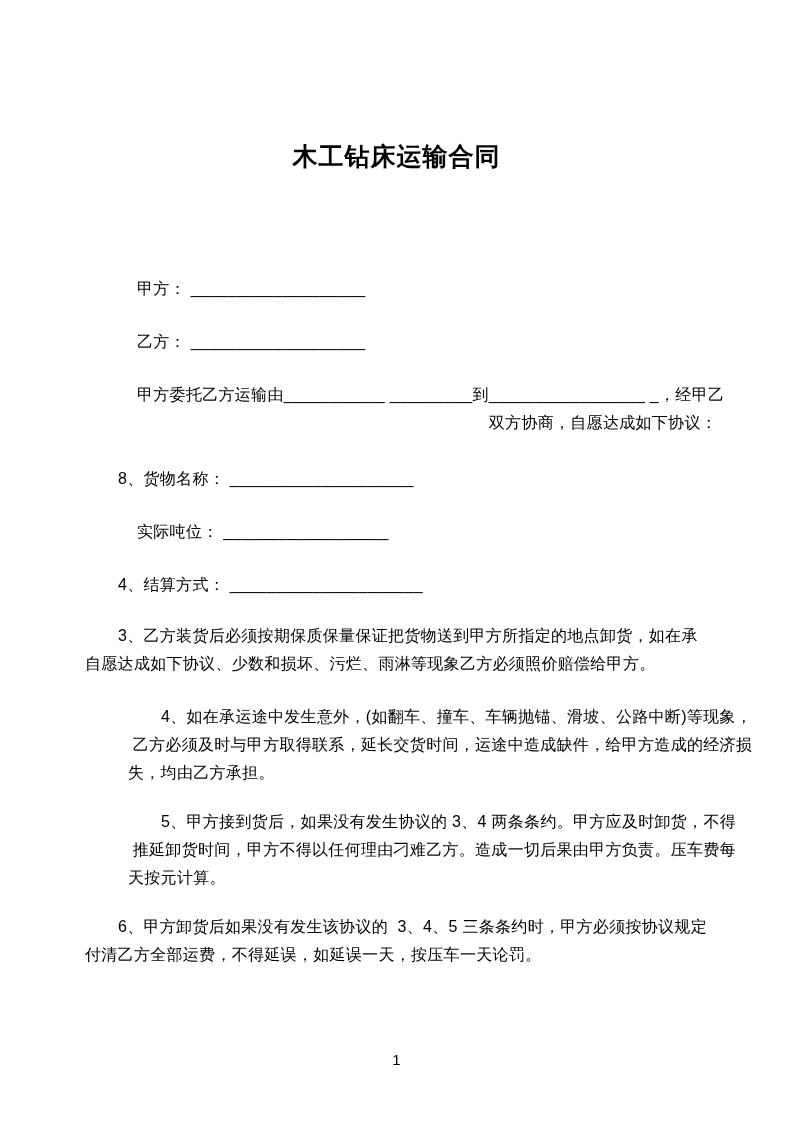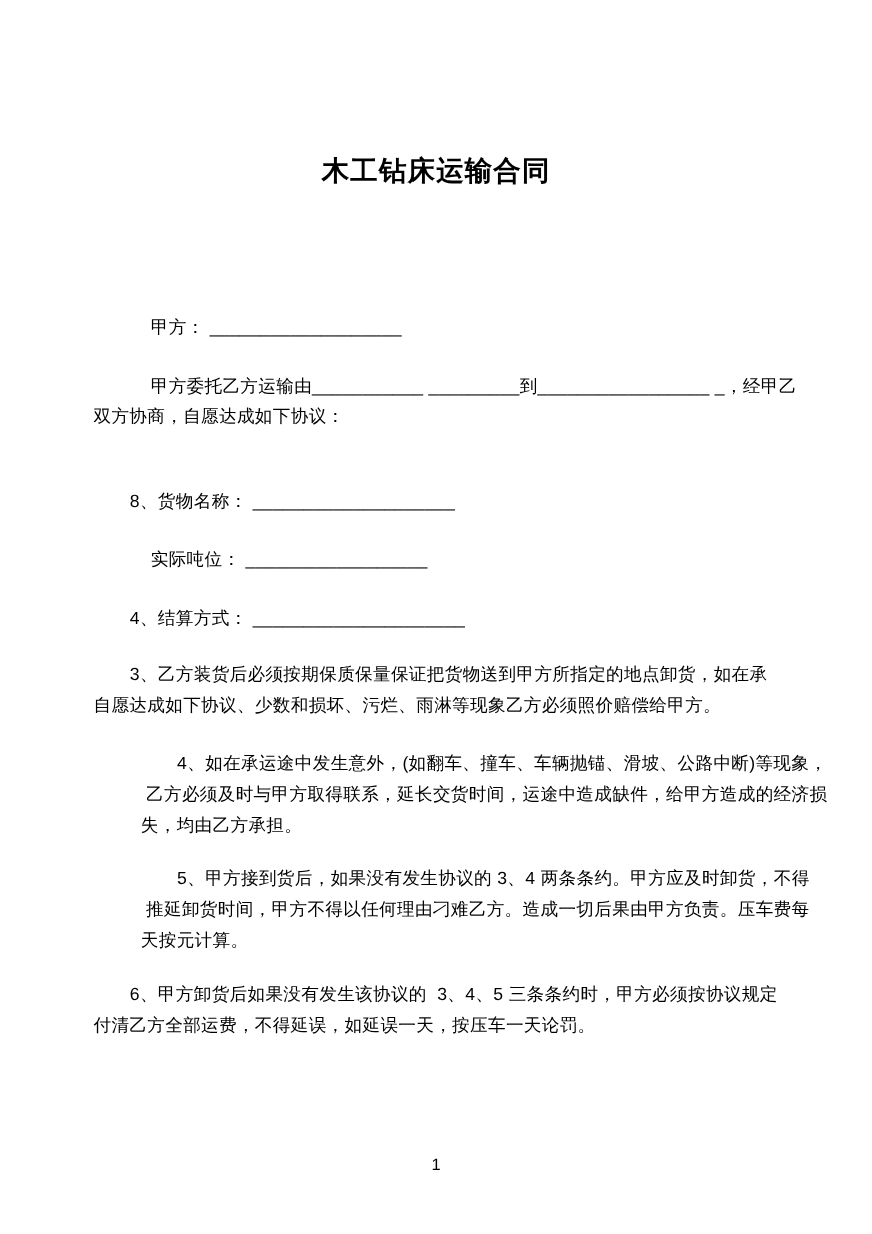--- a/index.html
+++ b/index.html
@@ -23,38 +23,38 @@
     width: 100%;
     margin: 0;
     text-align: center;
     font-size: 25px;
     line-height: 32px;
     font-weight: bold;
     letter-spacing: 1px;
   }
   .content {
     position: absolute;
-    top: 285px;
+    top: 275px;
     left: 85px;
     width: 632px;
     font-size: 16px;
     line-height: 28px;
     font-weight: normal;
   }
   .para { margin: 0; }
   .line {
     white-space: pre;
     letter-spacing: 0.3px;
   }
   
   .fl-cn    { padding-left: 52px; }  
   .fl-digit { padding-left: 33px; }  
   
   .m25 { margin-bottom: 25px; }
-  .m31 { margin-bottom: 49px; }
+  .m31 { margin-bottom: 28px; text-align: right; }
   .m23 { margin-bottom: 23px; }
   .m21 { margin-bottom: 21px; margin-left: 43px; }
   .page-number {
     position: absolute;
     top: 1046px;
     left: 0;
     width: 100%;
     text-align: center;
     font-size: 15px;
     line-height: 28px;
@@ -67,20 +67,23 @@
 <div class="page">
 
   <h1 class="title">木工钻床运输合同</h1>
 
   <div class="content">
 
     <div class="para m25">
       <div class="line fl-cn">甲方： ___________________</div>
     </div>
 
+    <div class="para m25">
+      <div class="line fl-cn">乙方： ___________________</div>
+    </div>
 
     <div class="para m31">
       <div class="line fl-cn">甲方委托乙方运输由___________ _________到_________________ _，经甲乙</div>
       <div class="line">双方协商，自愿达成如下协议：</div>
     </div>
 
     <div class="para m25">
       <div class="line fl-digit">8、货物名称： ____________________</div>
     </div>
 

